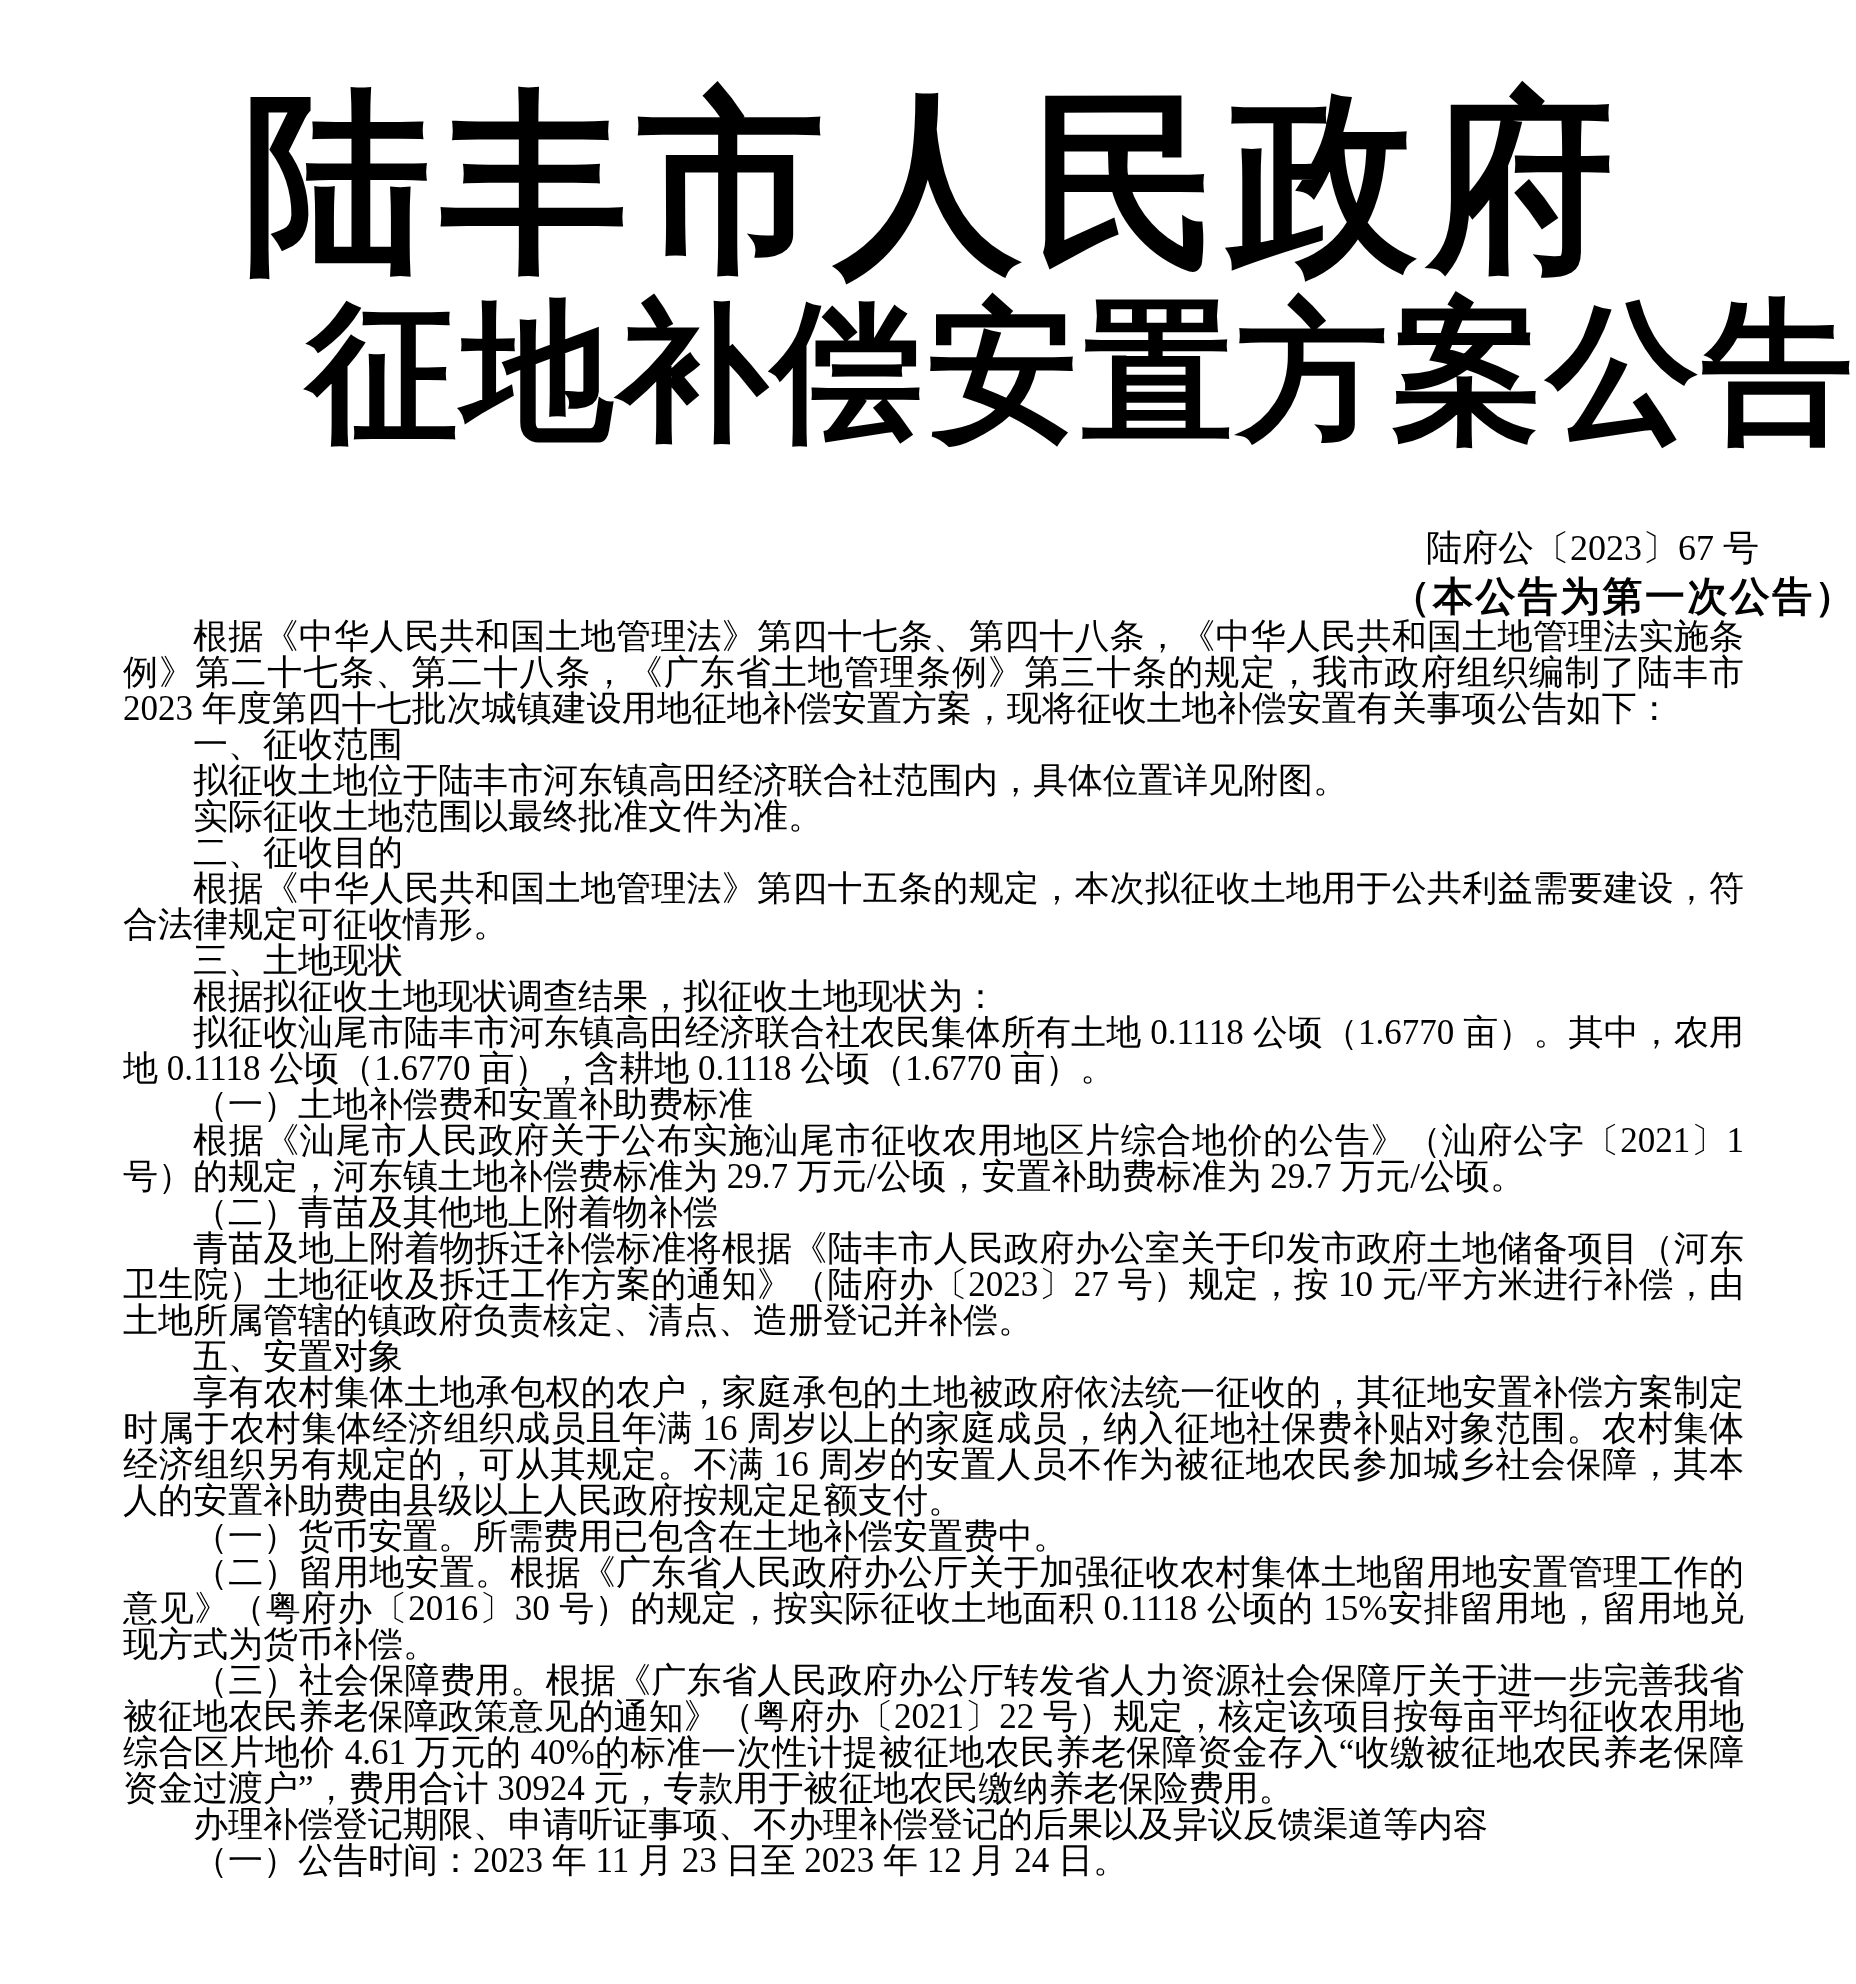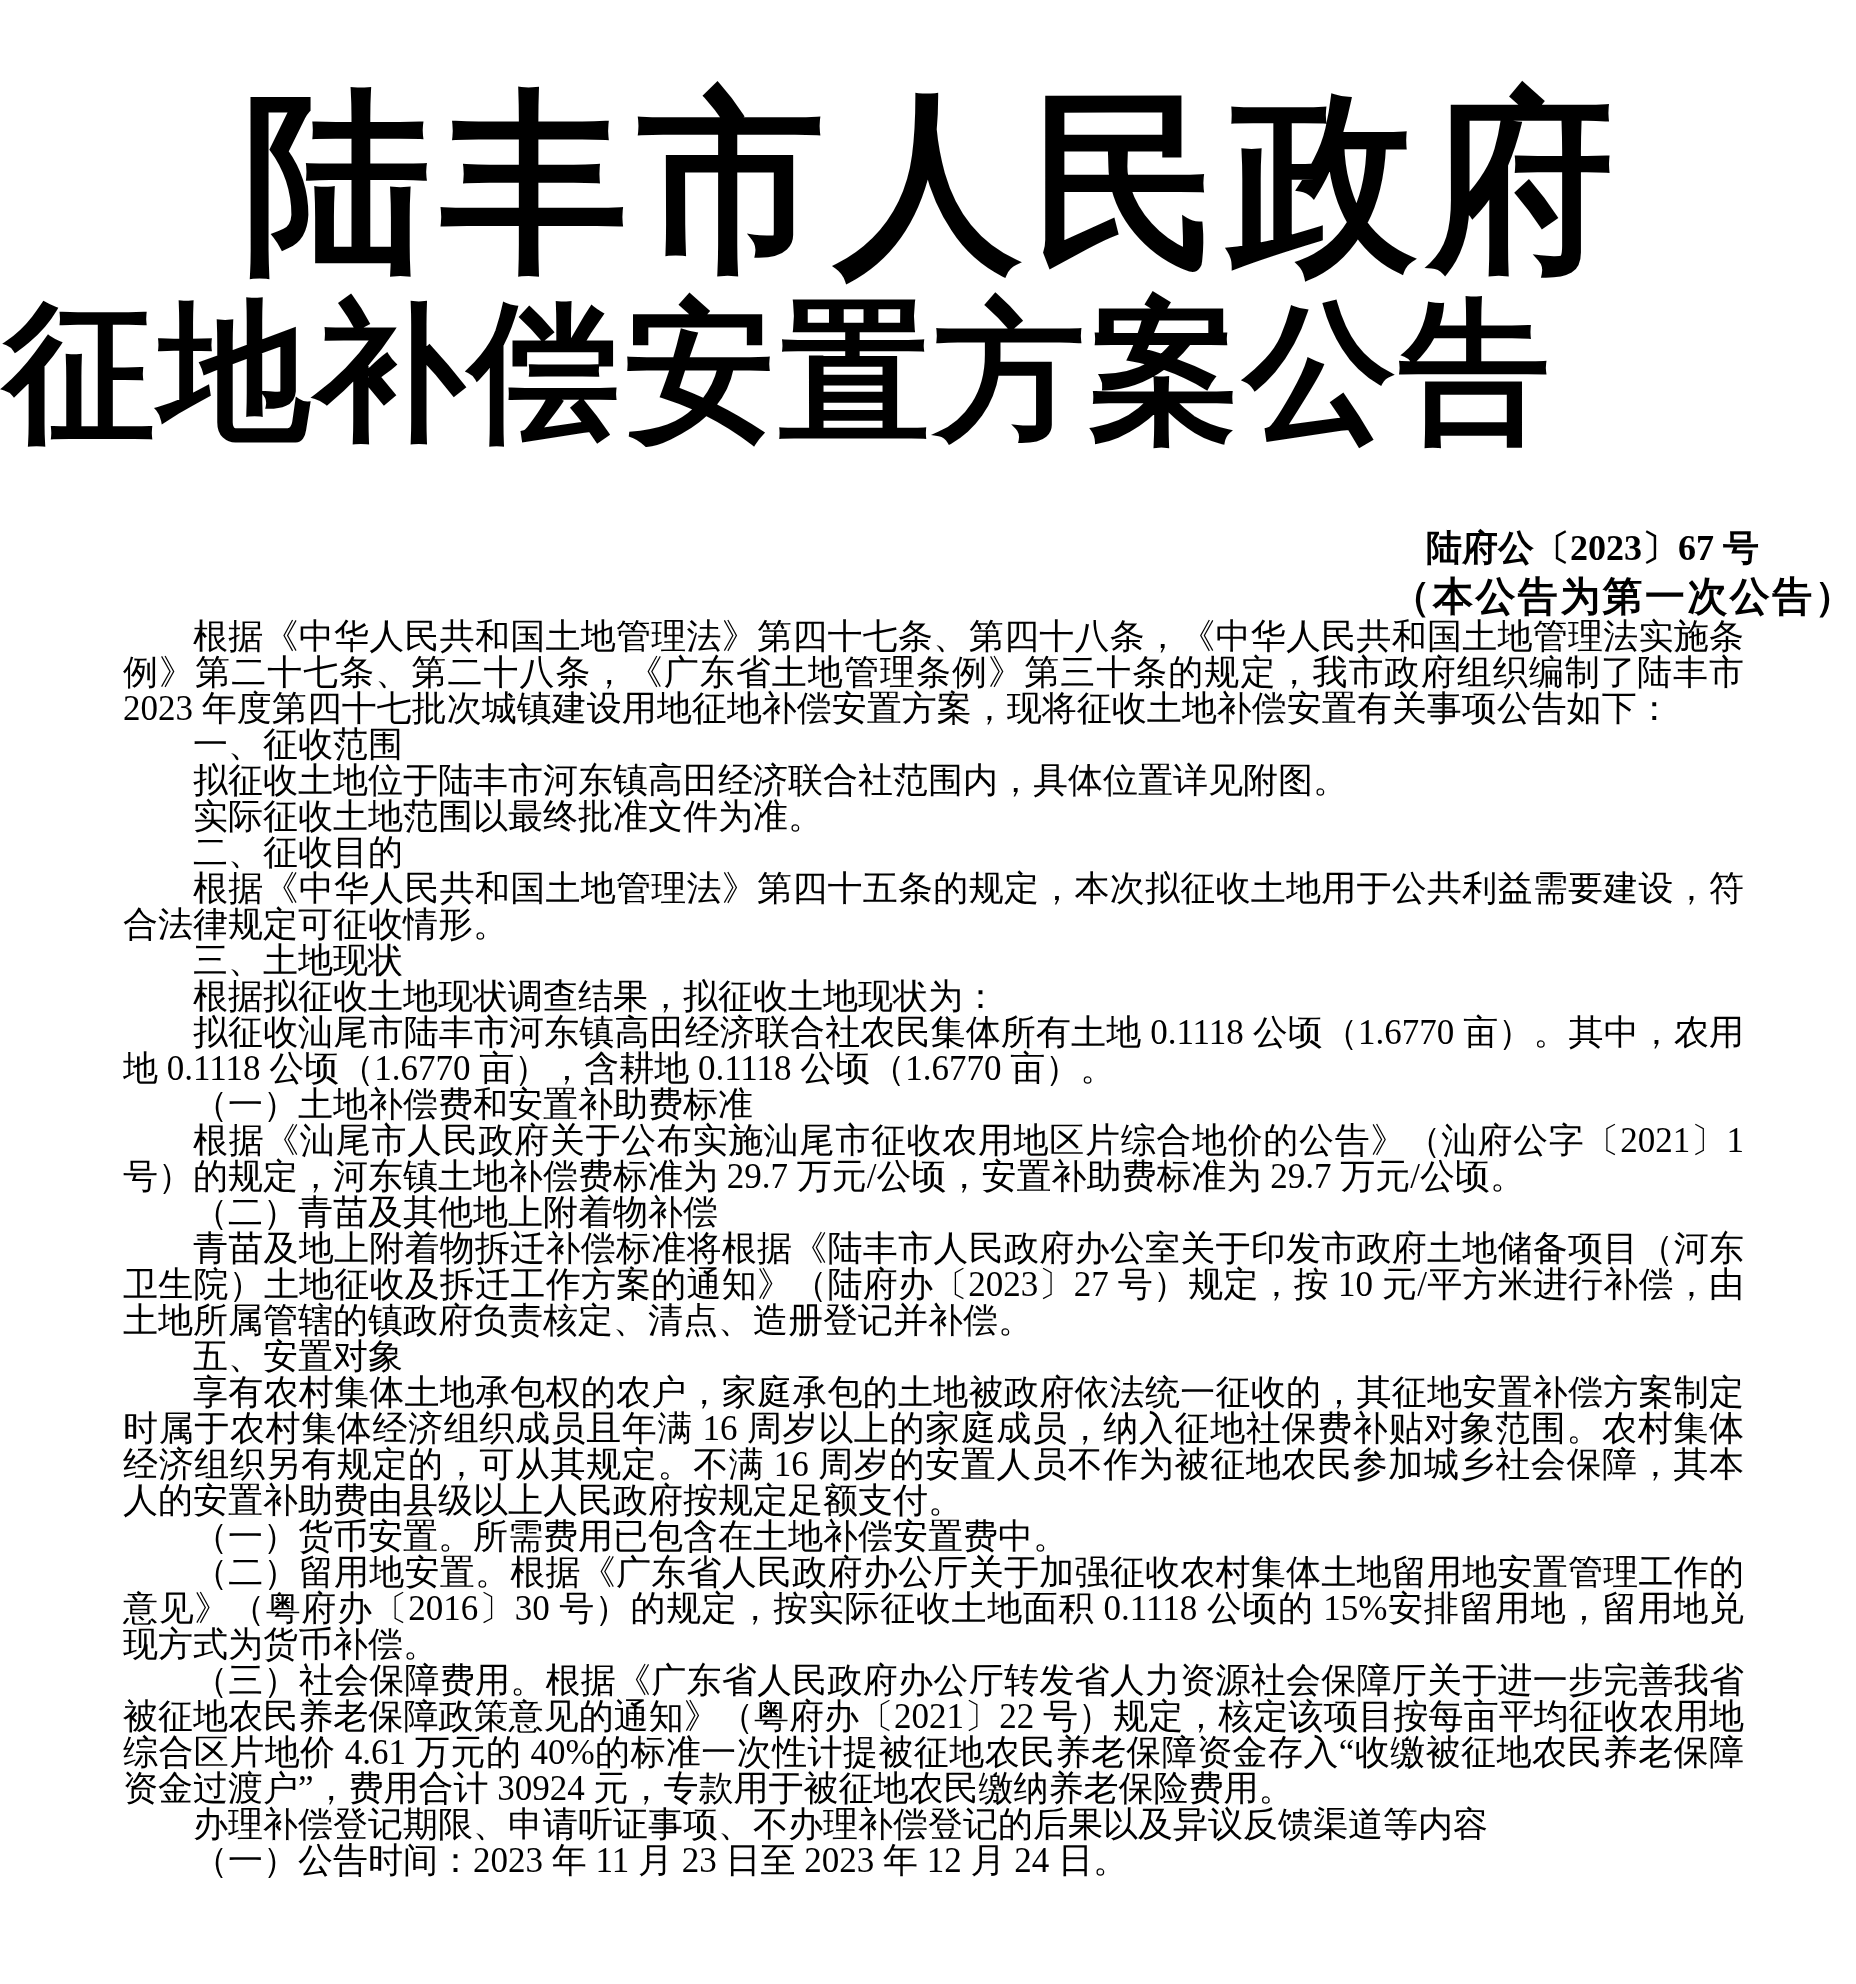--- a/index.html
+++ b/index.html
@@ -29,36 +29,35 @@
     letter-spacing: 10.3px;
     text-indent: 10.3px;
     white-space: nowrap;
     transform: scaleY(1.04);
   }
   .title-sub {
     position: absolute;
     top: 295px;
     left: 0;
     width: 100%;
-    text-align: left;
+    text-align: right;
     font-size: 151px;
     line-height: 1.04;
     font-weight: 700;
     letter-spacing: 4px;
     text-indent: 4px;
     white-space: nowrap;
   }
   .doc-number {
     position: absolute;
     top: 530px;
     right: 98px;
     font-size: 36px;
     line-height: 1;
     white-space: nowrap;
-    font-weight: bold;
   }
   .first-note {
     position: absolute;
     top: 575px;
     left: 0;
     width: 100%;
     text-align: right;
     font-size: 40px;
     line-height: 1.12;
     font-weight: 700;

